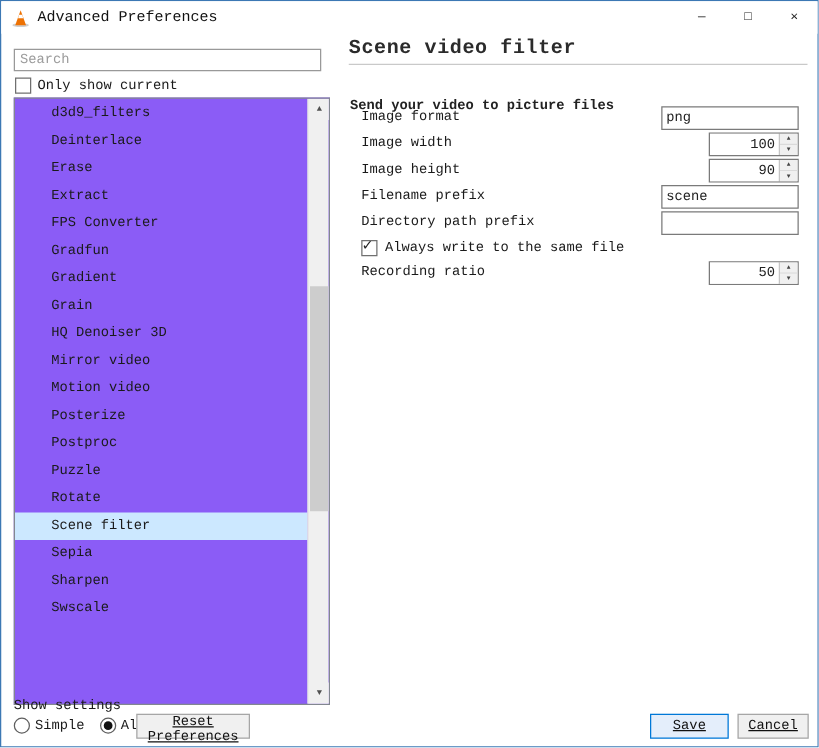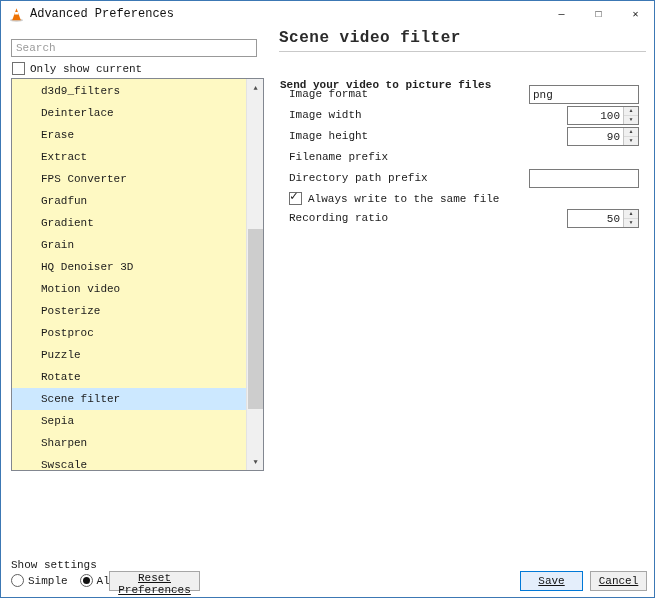--- a/index.html
+++ b/index.html
@@ -38,22 +38,22 @@
   .search-input::placeholder { color: #9b9b9b; }
   .only-current { position: absolute; left: 11px; top: 61px; display: flex; align-items: center; gap: 5px; }
   .checkbox {
     width: 13px; height: 13px; border: 1px solid #707070; background: #fff;
     display: inline-block; position: relative; flex: 0 0 auto;
   }
   .checkbox .check-glyph {
     position: absolute; left: 0px; top: -3px; font-size: 13px; color: #222; line-height: 1;
   }
   .listbox {
-    position: absolute; left: 10px; top: 77px; width: 253px; height: 393px;
-    border: 1px solid #828790; background: #fef9c3; overflow: hidden;
+    position: absolute; left: 10px; top: 77px; width: 253px; height: 486px;
+    border: 1px solid #828790; background: #8b5cf6; overflow: hidden;
   }
   .list-items { position: absolute; left: 0; top: 1px; right: 17px; bottom: 0; }
   .list-item {
     height: 22px; line-height: 22px; padding-left: 29px; font-size: 11px;
     color: #1a1a1a; white-space: nowrap; cursor: default;
   }
   .list-item.selected { background: #cce8ff; }
   .scrollbar {
     position: absolute; right: 0; top: 0; bottom: 0; width: 17px;
     background: #f0f0f0; border-left: 1px solid #e3e3e3;
@@ -154,20 +154,21 @@
     <div class="list-items">
         <div class="list-item">d3d9_filters</div>
         <div class="list-item">Deinterlace</div>
         <div class="list-item">Erase</div>
         <div class="list-item">Extract</div>
         <div class="list-item">FPS Converter</div>
         <div class="list-item">Gradfun</div>
         <div class="list-item">Gradient</div>
         <div class="list-item">Grain</div>
         <div class="list-item">HQ Denoiser 3D</div>
+        <div class="list-item">Mirror video</div>
         <div class="list-item">Motion video</div>
         <div class="list-item">Posterize</div>
         <div class="list-item">Postproc</div>
         <div class="list-item">Puzzle</div>
         <div class="list-item">Rotate</div>
         <div class="list-item selected">Scene filter</div>
         <div class="list-item">Sepia</div>
         <div class="list-item">Sharpen</div>
         <div class="list-item">Swscale</div>
       </div>
@@ -213,20 +214,21 @@
       <input class="spin-input" value="90" style="">
       <div class="spin-buttons">
         <button class="spin up">▲</button>
         <button class="spin down">▼</button>
       </div>
     </div>
   </div>
 
   <div class="form-row r3">
     <span class="flabel">Filename prefix</span>
+    <input class="text-input" value="scene" style="">
   </div>
 
   <div class="form-row r4">
     <span class="flabel">Directory path prefix</span>
     <input class="text-input" value="" style="">
   </div>
 
   <div class="form-row r5">
     <span class="checkbox cb-row-box">
       <span class="check-glyph">✓</span>

